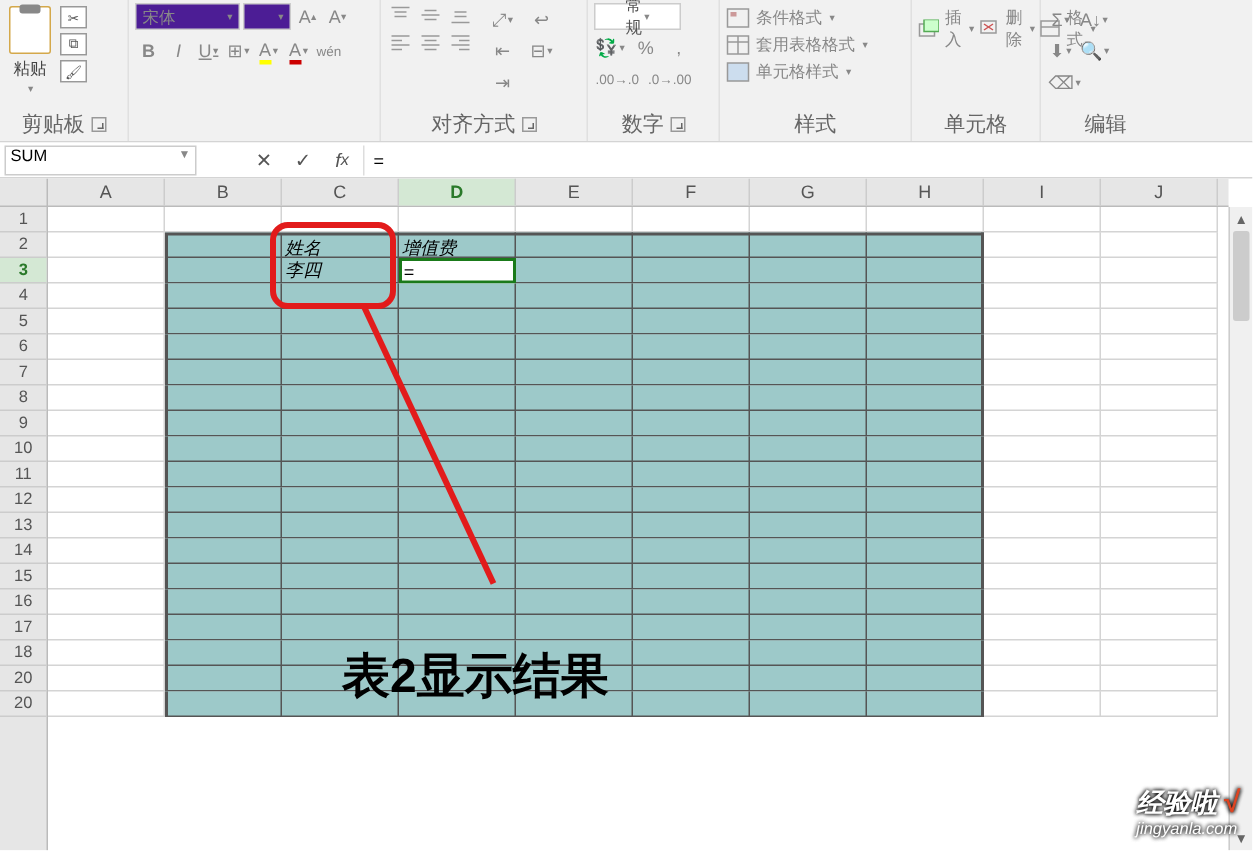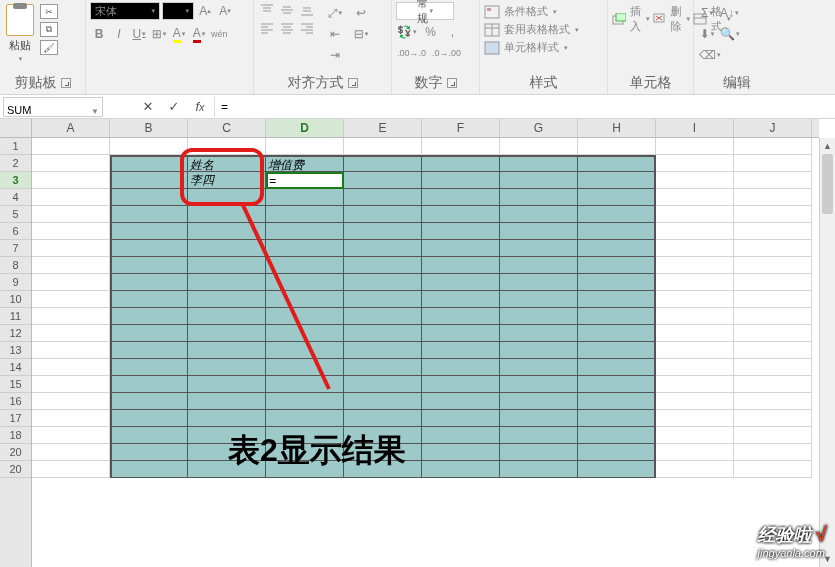--- a/index.html
+++ b/index.html
@@ -13,21 +13,21 @@
 .dialog-launcher::after{content:"";position:absolute;right:1px;bottom:1px;width:3px;height:3px;border-right:1px solid #666;border-bottom:1px solid #666;}
 
 .paste-btn { display:flex; flex-direction:column; align-items:center; gap:2px; padding:2px;}
 .paste-icon { width:28px; height:32px; background:#fff; border:1px solid #d4a84a; border-radius:2px; position:relative;}
 .paste-icon::before{content:"";position:absolute;top:-2px;left:6px;width:14px;height:6px;background:#888;border-radius:2px;}
 .paste-label{font-size:11px;color:#444;}
 
 .mini-col { display:flex; flex-direction:column; gap:3px; padding-top:2px;}
 .mini-icon { width:18px; height:15px; border:1px solid #999; background:#fff; display:flex; align-items:center; justify-content:center; font-size:9px; color:#555;}
 
-.font-combo { font-size:11px; color:#888; border:1px solid #ccc; background:#000000; padding:1px 4px; width:70px; height:18px; display:flex; align-items:center; justify-content:space-between;}
+.font-combo { font-size:11px; color:#888; border:1px solid #ccc; background:#4c1d95; padding:1px 4px; width:70px; height:18px; display:flex; align-items:center; justify-content:space-between;}
 .font-size-combo{width:32px;}
 .font-row{display:flex; gap:2px; align-items:center; margin-bottom:3px;}
 .fbtn{min-width:18px;height:18px;display:flex;align-items:center;justify-content:center;font-size:12px;color:#888;border:1px solid transparent;}
 .dd-arrow{font-size:7px;color:#888;margin-left:1px;}
 
 .align-grid{display:grid;grid-template-columns:repeat(3,18px);grid-auto-rows:16px;gap:2px;}
 .abtn{display:flex;align-items:center;justify-content:center;}
 .abtn svg{display:block;}
 
 .num-col{display:flex;flex-direction:column;gap:3px;}
@@ -38,21 +38,21 @@
 .style-item{display:flex;align-items:center;gap:4px;font-size:11px;color:#888;}
 .style-item svg{flex-shrink:0;}
 
 .cell-col{display:flex;flex-direction:row;gap:3px;padding-top:2px;}
 
 .edit-col{display:flex;flex-direction:column;gap:3px;padding-top:2px;}
 .edit-row{display:flex;gap:3px;align-items:center;}
 
 
 .formula-area{display:flex;align-items:center;height:24px;border-bottom:1px solid #d4d4d4;background:#fff;}
-.name-box{width:100px;height:20px;border:1px solid #ccc;margin:0 3px;display:flex;align-items:flex-end;justify-content:space-between;padding:0 3px;font-size:11px;}
+.name-box{width:128px;height:20px;border:1px solid #ccc;margin:0 3px;display:flex;align-items:flex-start;justify-content:space-between;padding:0 3px;font-size:11px;}
 .name-box-dd{color:#888;font-size:8px;}
 .fb-sep{width:28px;}
 .fb-btns{display:flex;gap:10px;padding:0 6px;}
 .fb-btn{width:16px;height:16px;display:flex;align-items:center;justify-content:center;color:#555;font-size:13px;}
 .fb-input{flex:1;padding:0 6px;font-size:12px;border-left:1px solid #ddd;height:20px;display:flex;align-items:center;}
 
 
 .grid-wrap{position:relative;overflow:hidden;height:448px;}
 .corner{position:absolute;top:0;left:0;width:32px;height:19px;background:#e6e6e6;border-right:1px solid #bbb;border-bottom:1px solid #bbb;}
 .col-headers{position:absolute;top:0;left:32px;right:16px;height:19px;display:flex;background:#e6e6e6;border-bottom:1px solid #bbb;}

